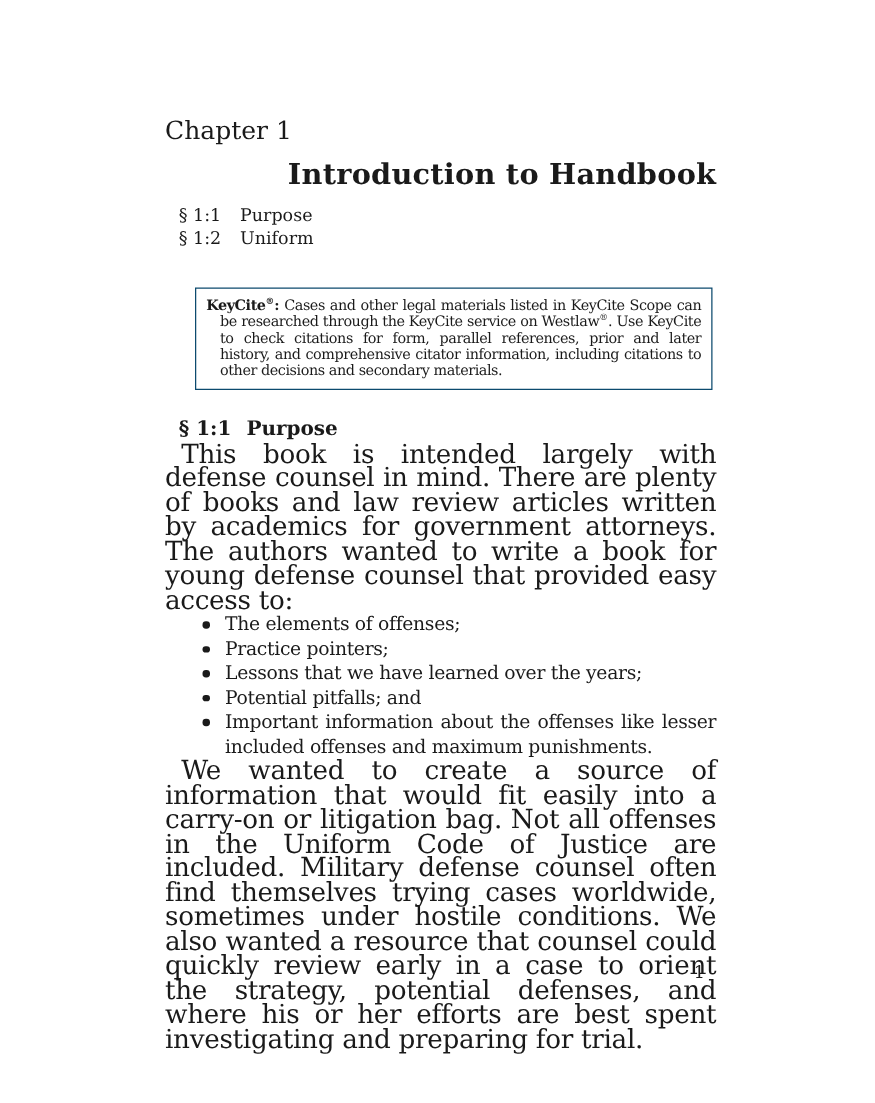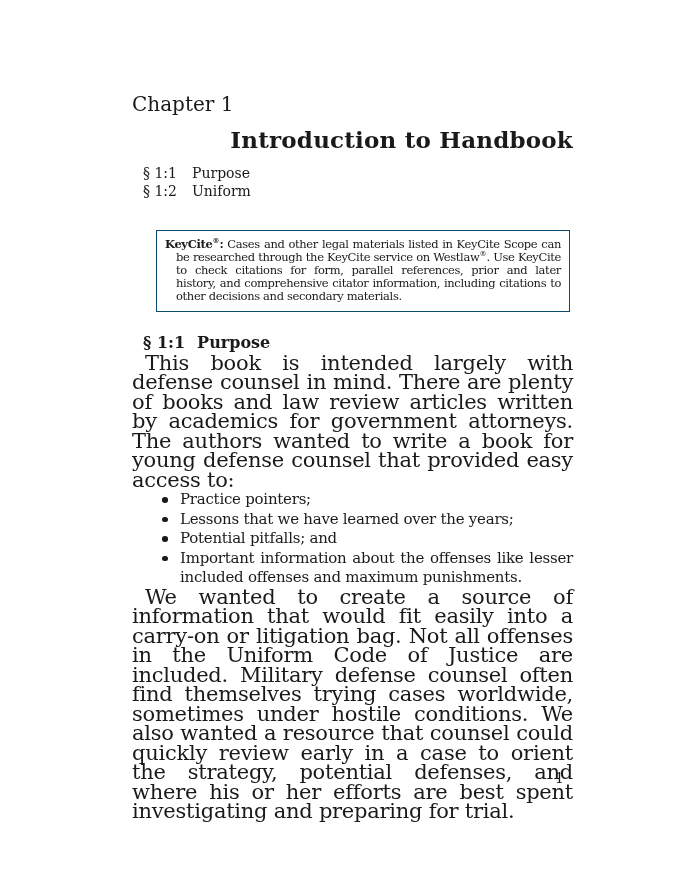--- a/index.html
+++ b/index.html
@@ -126,20 +126,24 @@
 
     <h2 class="section-heading">
       <span>§ 1:1</span><span class="sec-title">Purpose</span>
     </h2>
 
     <p class="body-para">This book is intended largely with defense counsel in mind. There are plenty of books and law review articles written by academics for government attorneys. The authors wanted to write a book for young defense counsel that provided easy access to:</p>
 
     <ul class="bullets">
       <li>
         <span class="bullet-icon"></span>
+        <span>The elements of offenses;</span>
+      </li>
+      <li>
+        <span class="bullet-icon"></span>
         <span>Practice pointers;</span>
       </li>
       <li>
         <span class="bullet-icon"></span>
         <span>Lessons that we have learned over the years;</span>
       </li>
       <li>
         <span class="bullet-icon"></span>
         <span>Potential pitfalls; and</span>
       </li>

